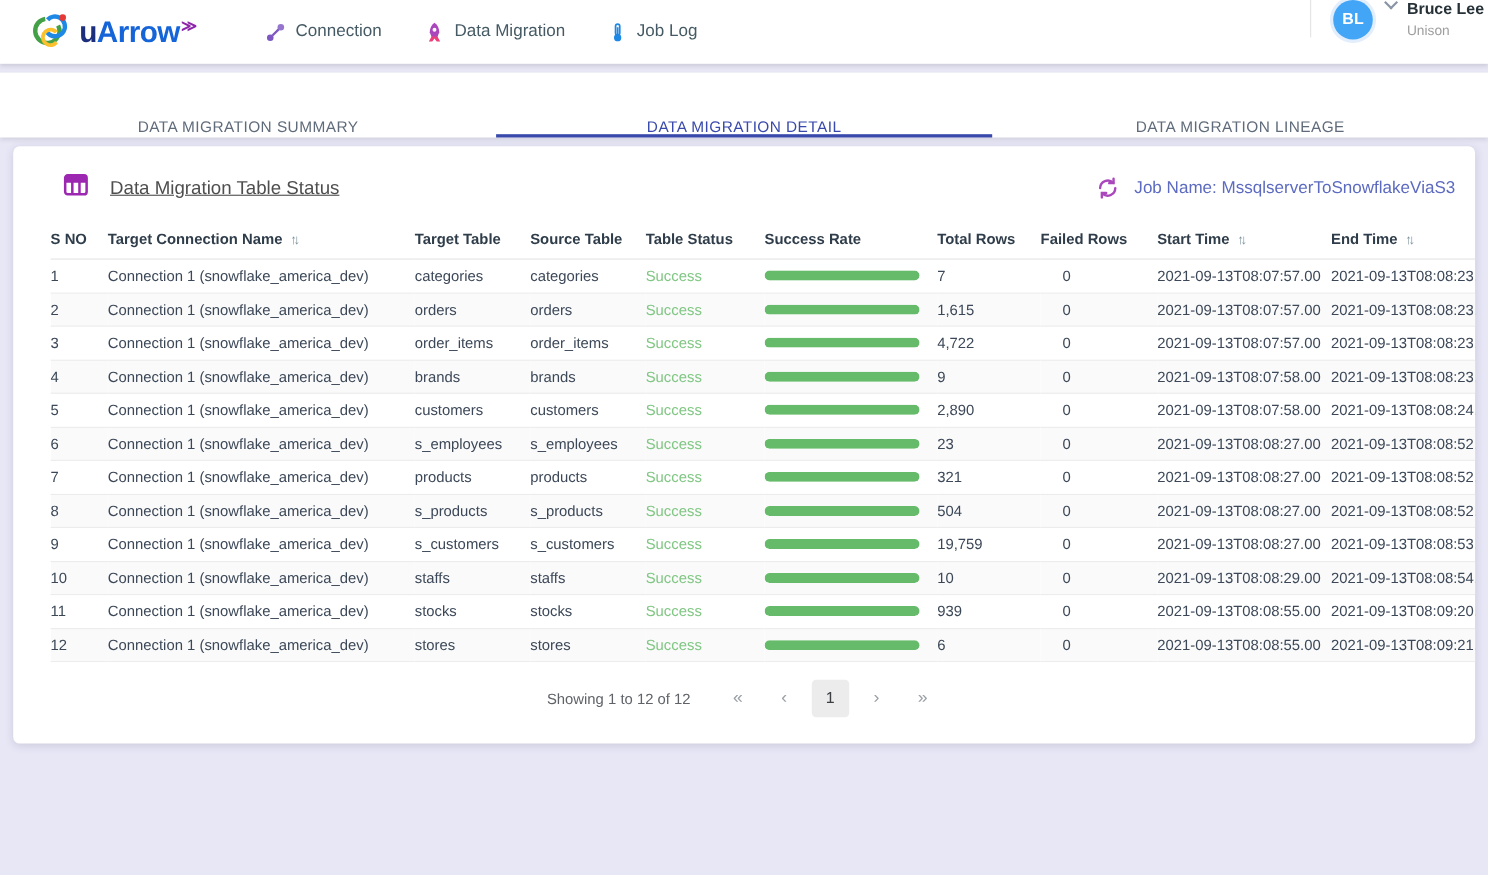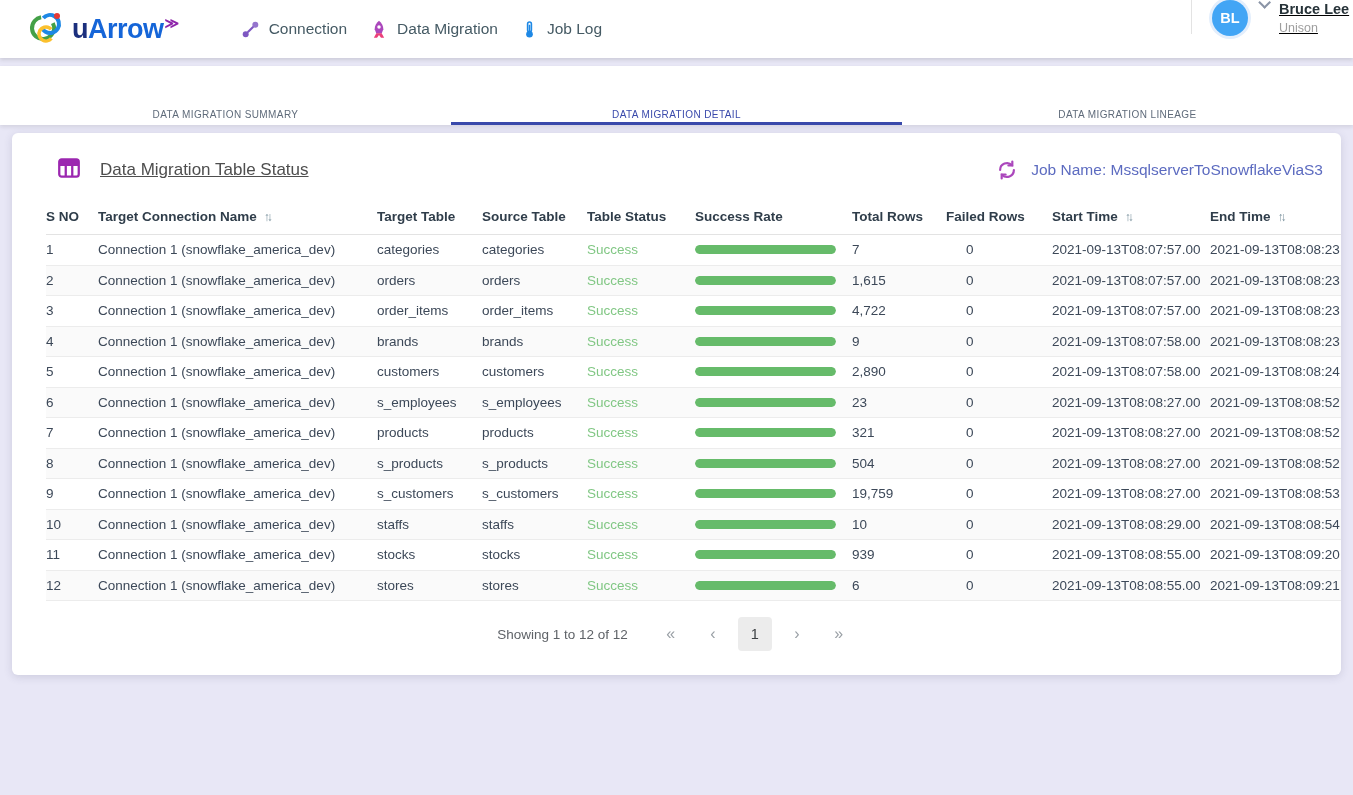--- a/index.html
+++ b/index.html
@@ -15,45 +15,45 @@
   .navbar {
     position:relative; height:58px; background:#fff;
     display:flex; align-items:center; padding-left:26px;
     box-shadow:0 2px 4px rgba(33,33,33,.14); z-index:5;
   }
   .logo { display:flex; align-items:center; gap:6px; }
   .logo-text { font-size:27px; font-weight:bold; letter-spacing:-.5px; position:relative; }
   .logo-u { color:#1b2f7d; }
   .logo-rest { color:#1565d8; }
   .logo-arrows { color:#8e24aa; font-size:14px; font-weight:bold; position:relative; top:-10px; left:1px; }
-  .nav-menu { display:flex; align-items:center; gap:22px; margin-left:62px; }
+  .nav-menu { display:flex; align-items:center; gap:38px; margin-left:62px; }
   .nav-item { display:flex; align-items:center; gap:8px; font-size:15.5px; color:#455a64; cursor:pointer; }
   .nav-item svg { display:block; }
 
   .user-section { position:absolute; left:1191px; top:0; height:58px; display:flex; align-items:flex-start; }
   .user-divider { width:1px; height:34px; background:#e3e3e3; margin-right:20px; }
   .avatar {
     width:36px; height:36px; border-radius:50%; background:var(--c-avatar,#42a5f5);
     color:#fff; font-weight:bold; font-size:14.5px;
     display:flex; align-items:center; justify-content:center;
     box-shadow:0 0 0 3px #e3eefc; cursor:pointer;
   }
   .user-chevron { margin:0 12px 0 10px; width:9px; height:9px; border-right:2px solid #8a94a6; border-bottom:2px solid #8a94a6; transform:rotate(45deg) translateY(-3px); cursor:pointer; }
-  .user-names { line-height:1.35; white-space:nowrap;text-decoration:underline; }
+  .user-names { line-height:1.35; white-space:nowrap; }
   .user-name { font-weight:bold; font-size:14.5px; color:#263238; }
   .user-org { font-size:12.5px; color:#9e9e9e; }
 
   
   .tabbar {
     margin-top:8px; background:#fff; height:59px; display:flex;
     box-shadow:0 2px 4px rgba(33,33,33,.10); position:relative; z-index:4;
   }
   .tab {
     flex:1; display:flex; align-items:center; justify-content:center;
-    font-size:10px; letter-spacing:.4px; color:#5f6b7a; cursor:pointer;
+    font-size:14px; letter-spacing:.4px; color:#5f6b7a; cursor:pointer;
     border-bottom:3px solid transparent;
     margin-top:41px;
   }
   .tab.active { color:var(--c-accent,#3949ab); border-bottom-color:var(--c-accent,#3949ab); }
 
   
   .card {
     margin:8px 12px 0; background:#fff; border-radius:6px;
     box-shadow:0 2px 8px rgba(60,60,100,.16); padding-bottom:14px;
   }

